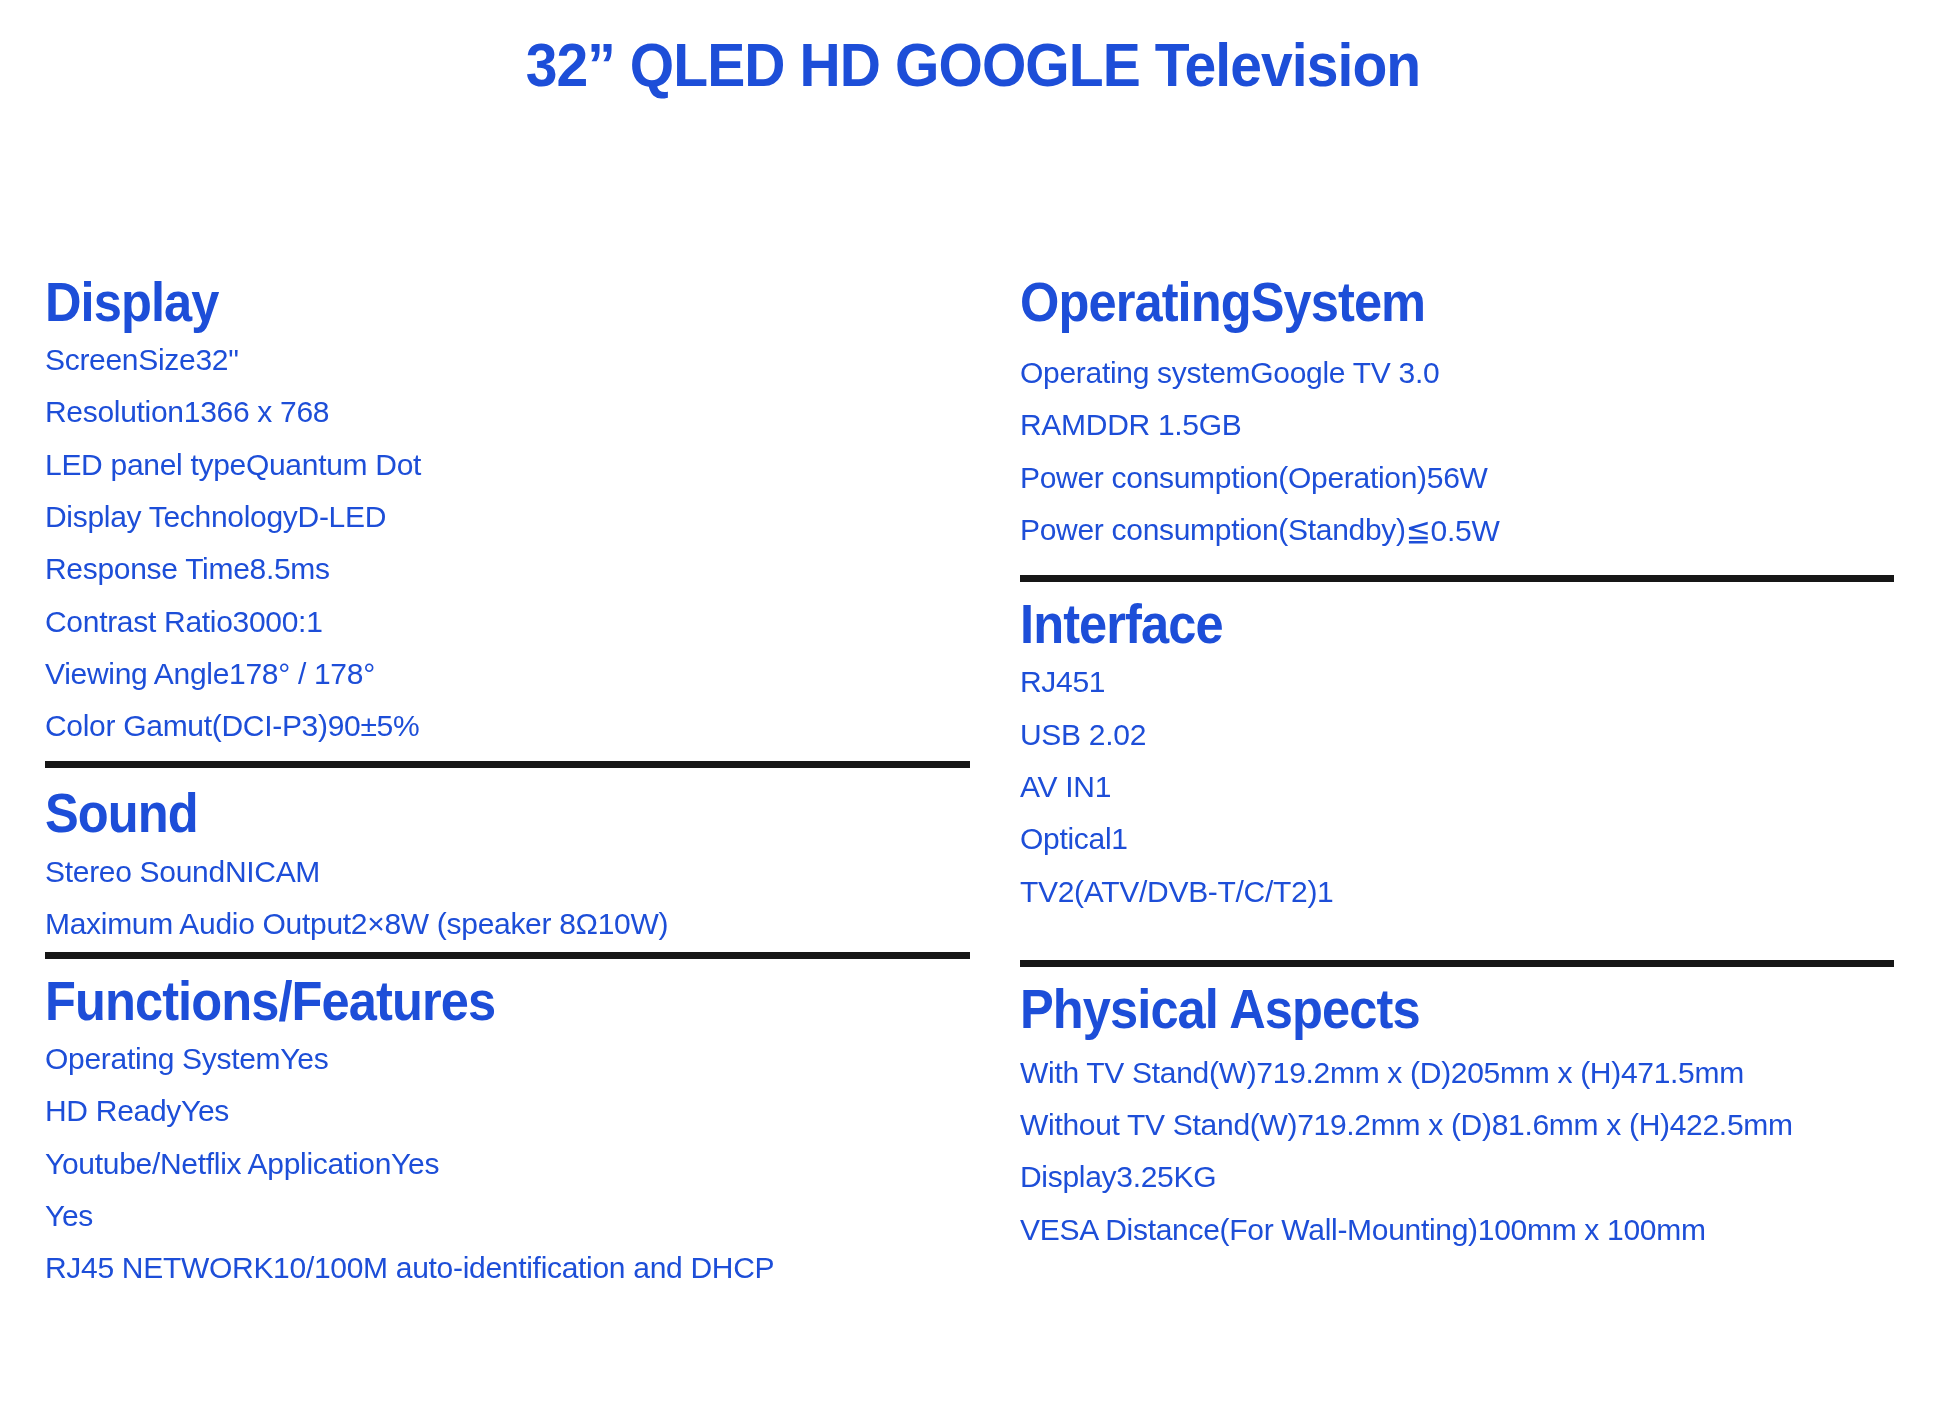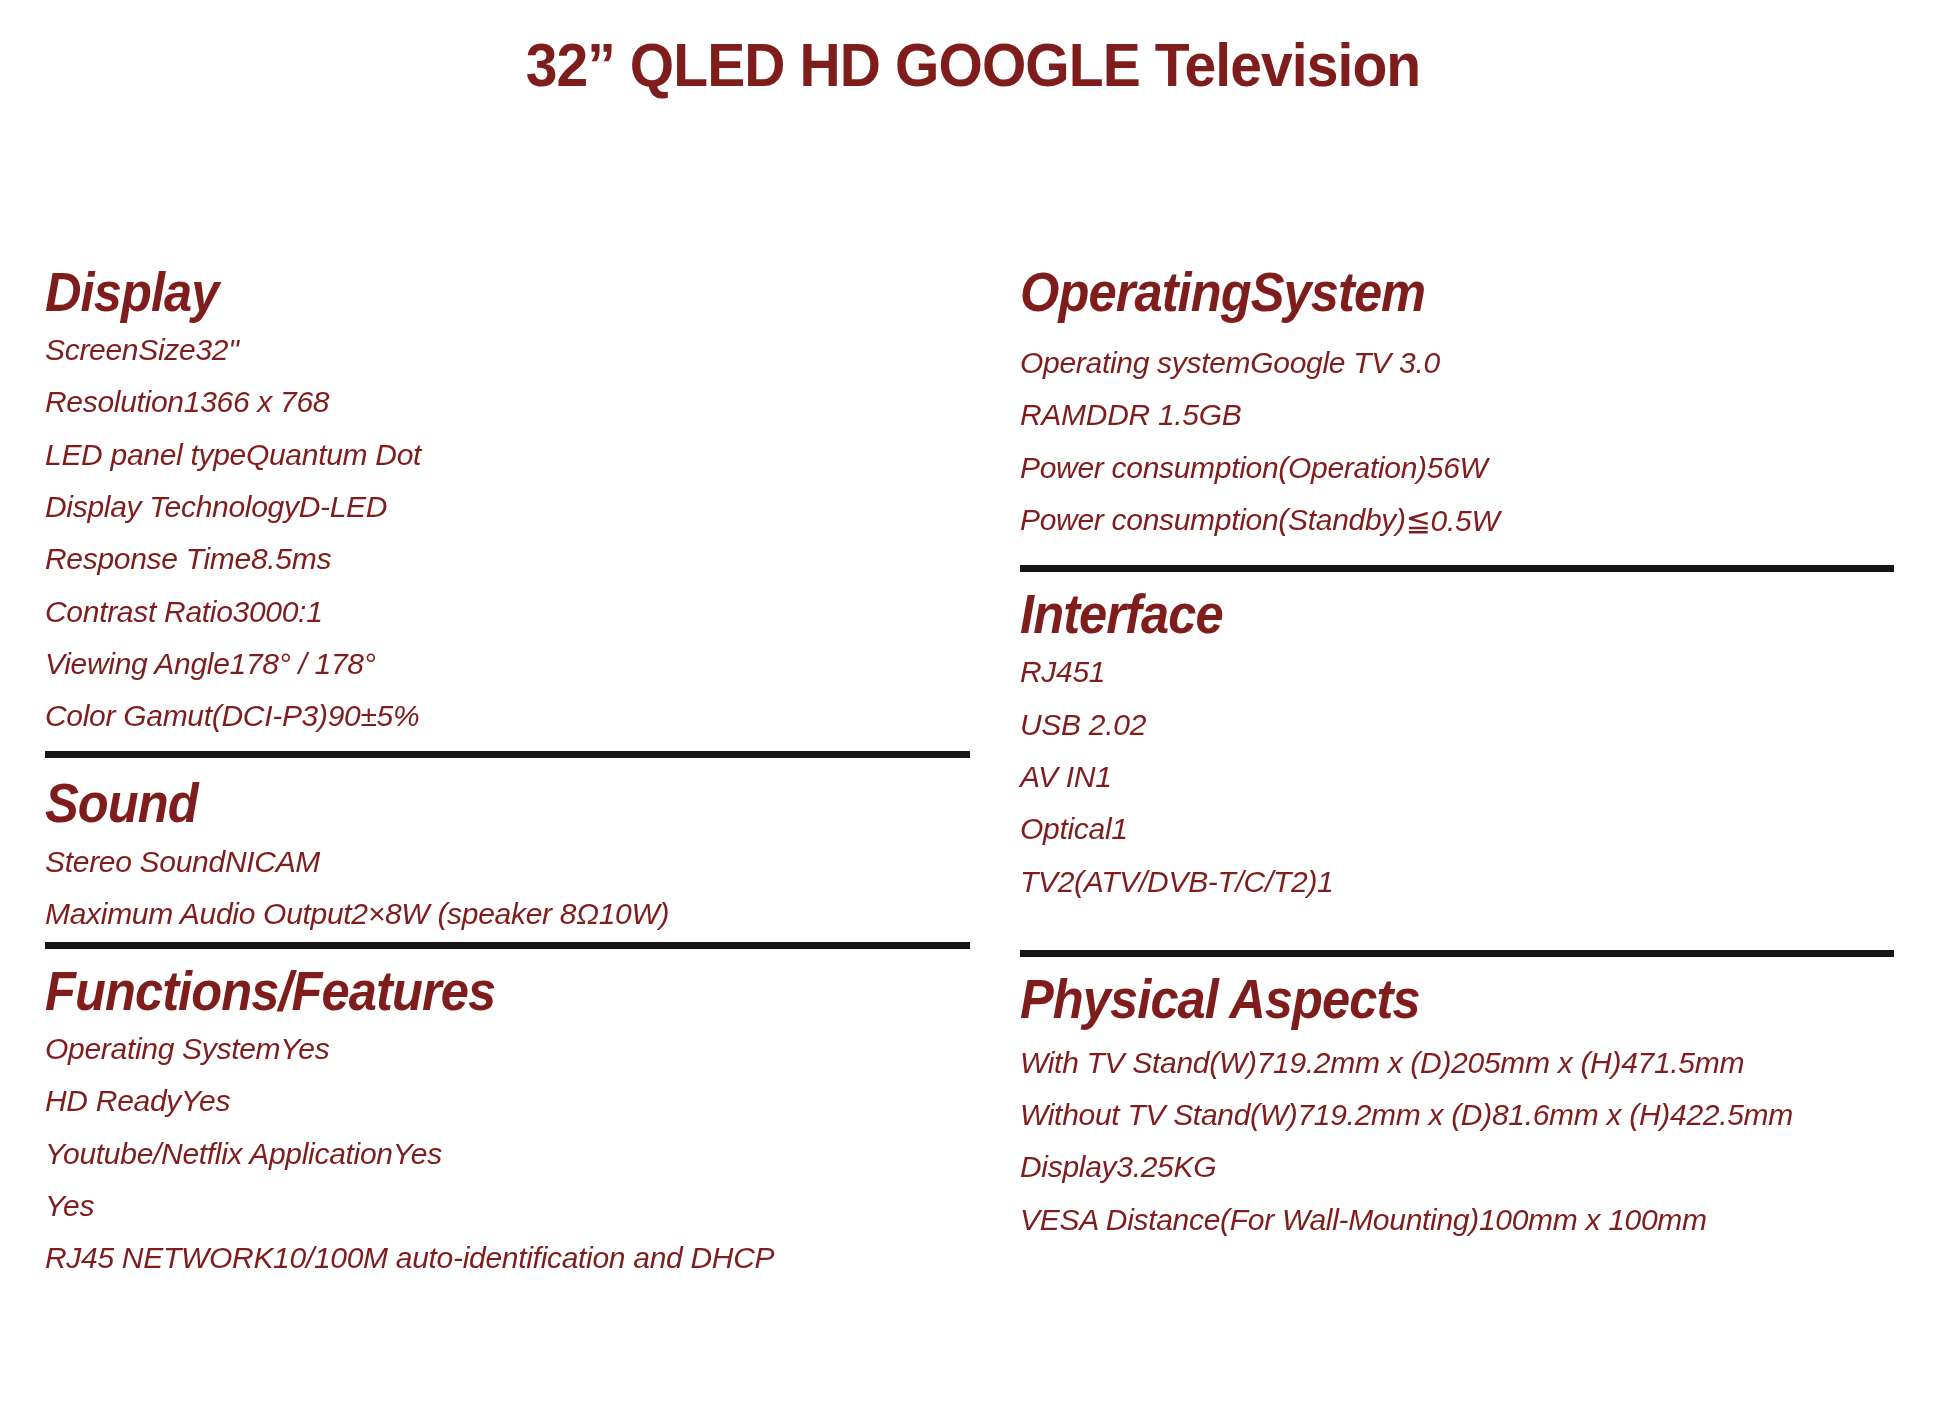--- a/index.html
+++ b/index.html
@@ -5,43 +5,42 @@
   html, body {
     margin: 0;
     padding: 0;
     background: #ffffff;
   }
   .page {
     position: relative;
     width: 1946px;
     height: 1423px;
     background: #ffffff;
-    color: #7f1d1d;
+    color: #1d4ed8;
     font-family: "Liberation Sans", "DejaVu Sans", sans-serif;
     overflow: hidden;
   }
   .title {
     position: absolute;
     top: 28px;
     left: 0;
     width: 100%;
     margin: 0;
     text-align: center;
     font-size: 62px;
     line-height: 74px;
     font-weight: 700;
     letter-spacing: -1px;
     transform: scaleX(0.92);
     transform-origin: center;
     white-space: nowrap;
   }
   .col {
     position: absolute;
-    top: 4px;
-    font-style: italic;
+    top: 14px;
   }
   .col-left  { left: 45px;   width: 925px; }
   .col-right { left: 1020px; width: 874px; }
 
   .heading {
     margin: 0;
     font-size: 55px;
     line-height: 64px;
     font-weight: 700;
     letter-spacing: -1px;

